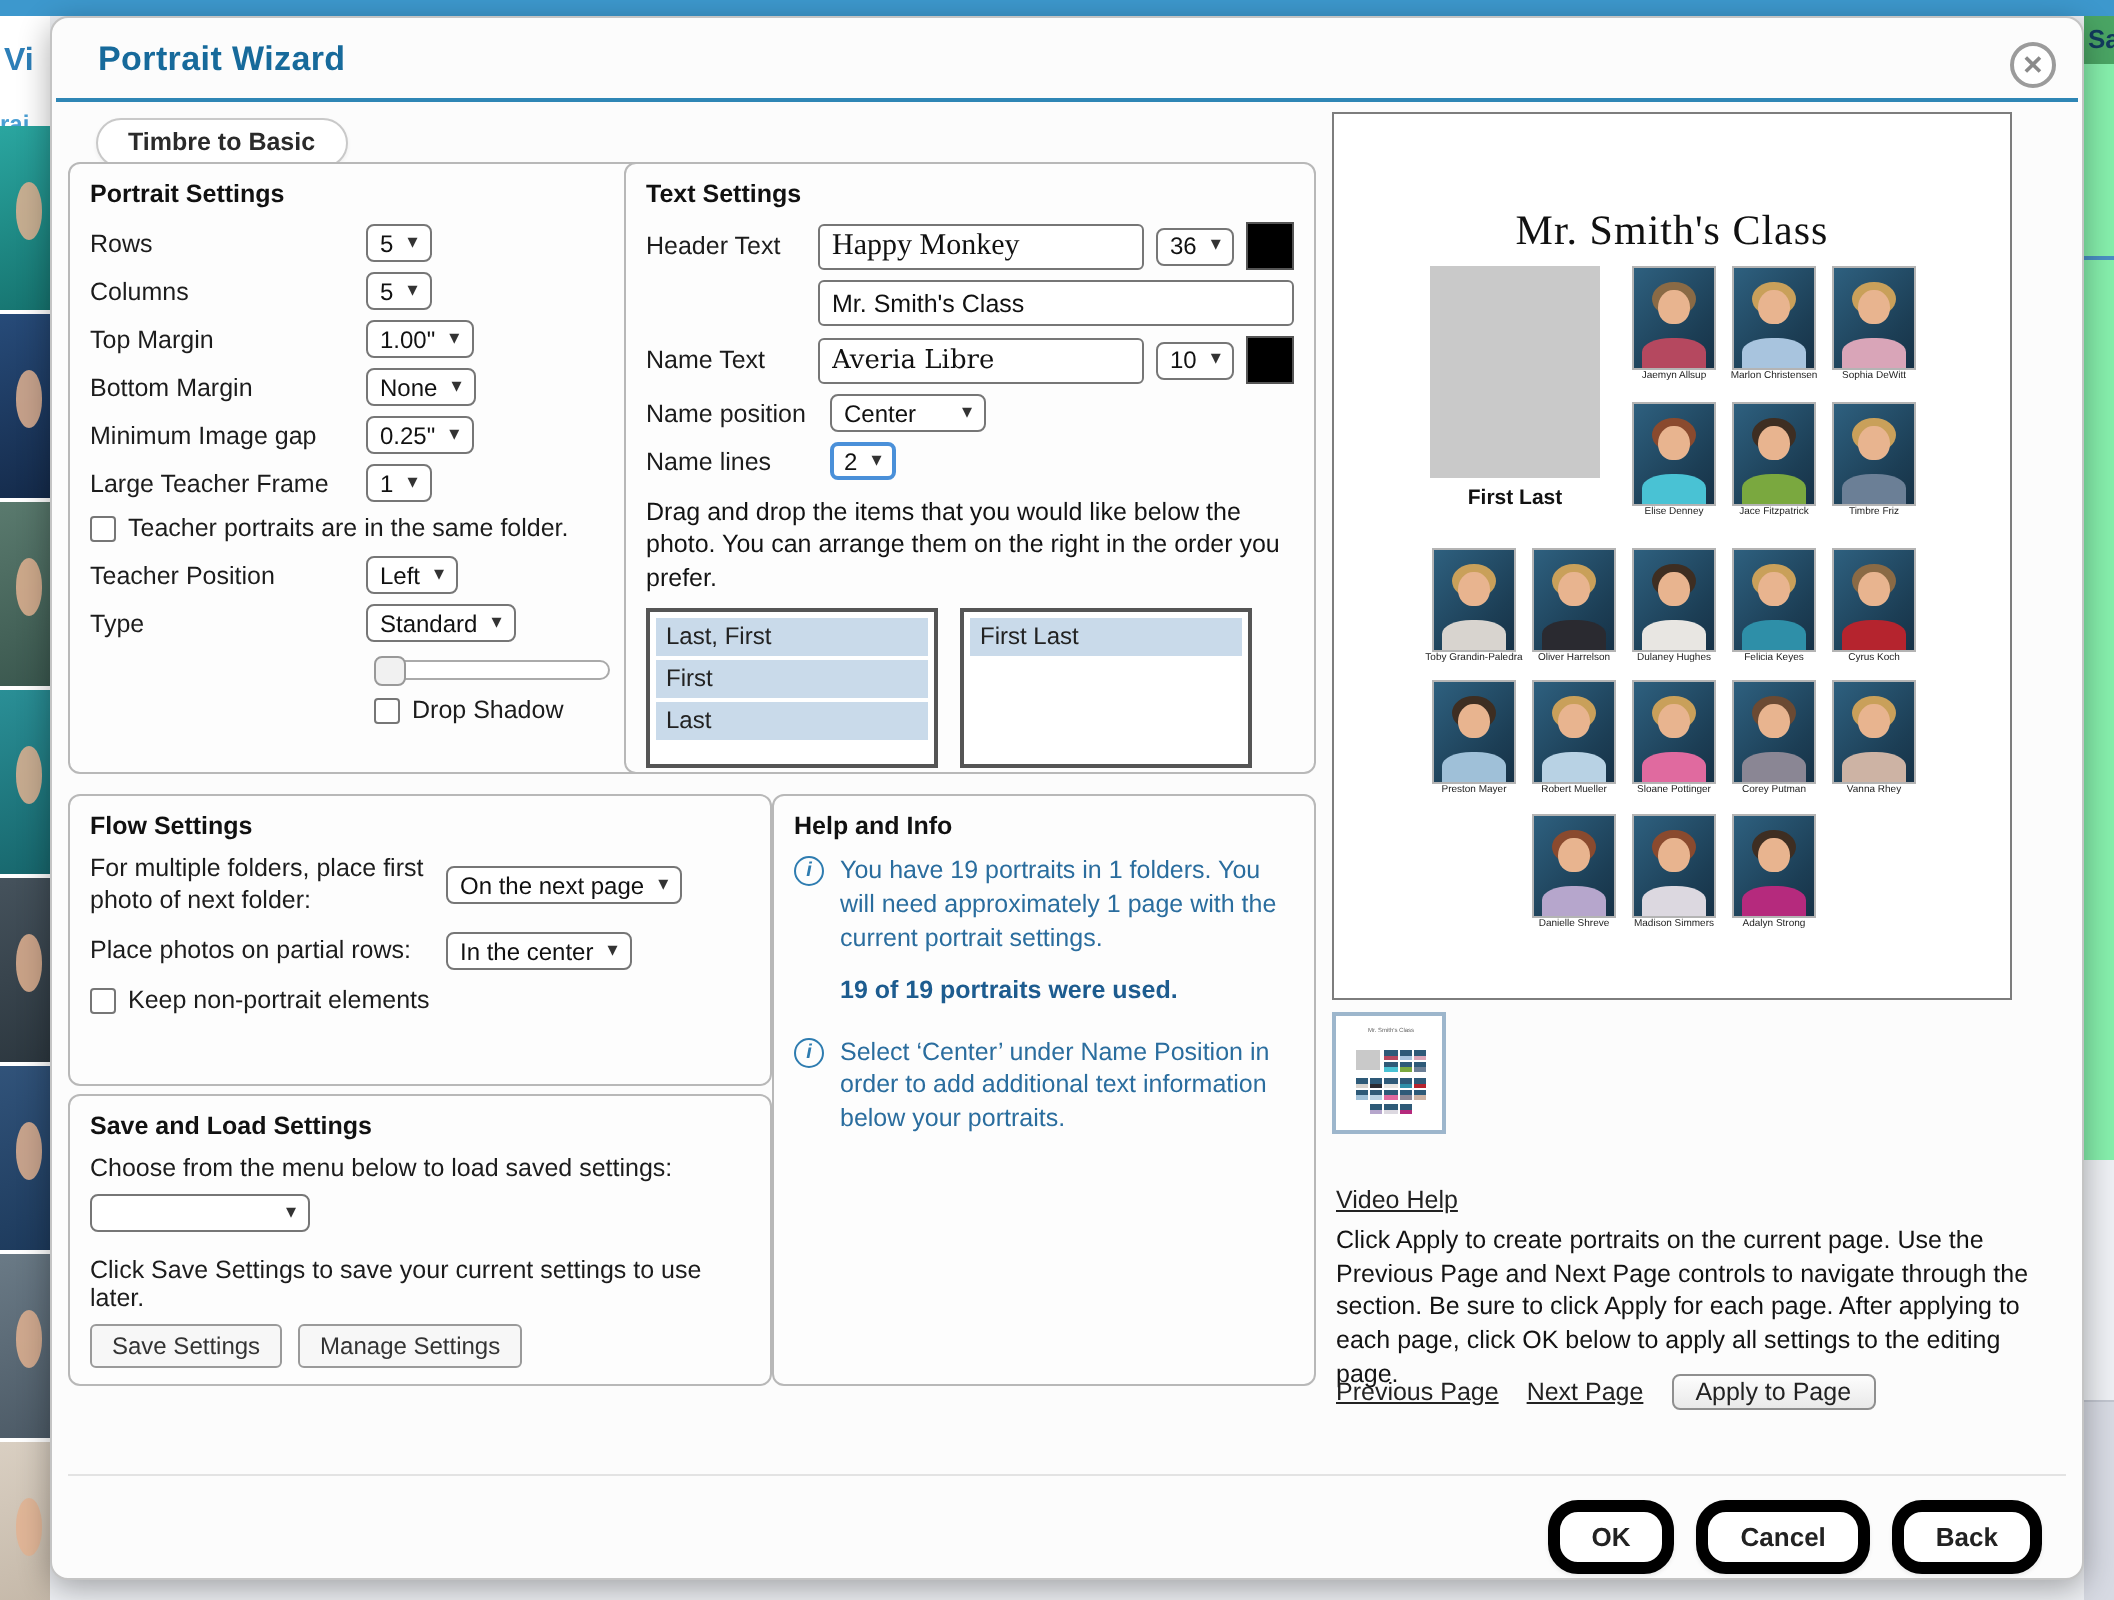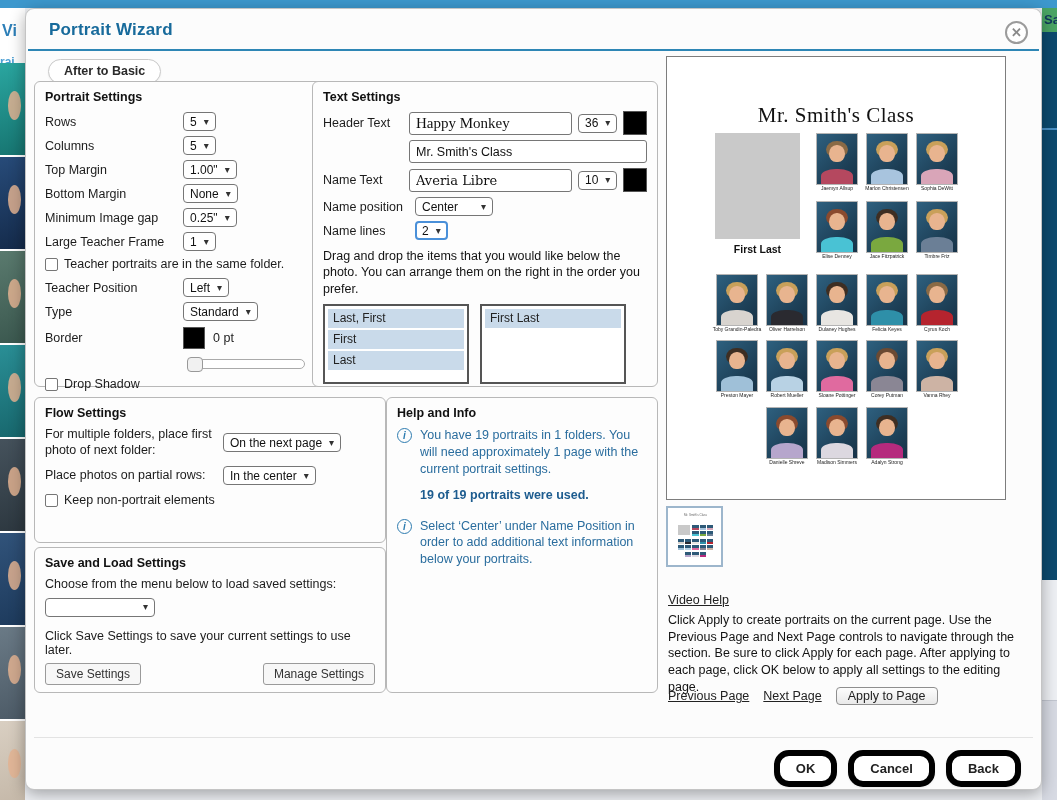--- a/index.html
+++ b/index.html
@@ -10,21 +10,21 @@
   }
   
   .topbar { position:absolute; left:0; top:0; width:1057px; height:8px; background:#3d98cd; z-index:2; }
   .left-strip { position:absolute; left:0; top:8px; width:25px; height:792px; background:#fff; z-index:1; }
   .frag { position:absolute; font-weight:bold; }
   .frag-vi { left:2px; top:14px; font-size:16px; color:#2d7fb8; }
   .frag-rai { left:0; top:47px; font-size:12px; color:#4a9fd4; }
   .frag-st { left:0; top:76px; font-size:12px; color:#4a5258; }
   .lphoto { position:absolute; left:0; width:25px; height:92px; }
   .lphoto::after { content:''; position:absolute; left:30%; top:30%; width:55%; height:32%; border-radius:50%; background:#e3b392; opacity:.85; }
-  .right-strip { position:absolute; right:0; top:8px; width:15px; height:572px; background:#0c4a6e; z-index:1; }
+  .right-strip { position:absolute; right:0; top:8px; width:15px; height:572px; background:#86efac; z-index:1; }
   .save-frag { position:absolute; right:0; top:0; width:15px; height:24px; background:#4aa564; color:#123a5e; font-weight:bold; font-size:13px; line-height:24px; padding-left:2px; overflow:hidden; }
   .rs-line { position:absolute; right:0; top:120px; width:15px; height:2px; background:#4a90c4; }
   .rs-low { position:absolute; right:0; top:692px; width:15px; height:100px; background:#d7dae3; border-top:1px solid #c2c6d0; }
   
   .dialog { position:absolute; left:25px; top:8px; width:1017px; height:782px; background:#fcfcfc;
     border:1px solid #c4c4c4; border-radius:9px; box-shadow:0 4px 16px rgba(0,0,0,.33); z-index:5; }
   .dlg-title { position:absolute; left:23px; top:11px; font-size:17px; font-weight:bold; color:#176a9b; letter-spacing:.2px; }
   .dlg-rule { position:absolute; left:2px; right:2px; top:40px; border-top:2px solid #2e86b5; }
   .close-btn { position:absolute; top:12px; right:13px; width:23px; height:23px; border:2px solid #9b9b9b; border-radius:50%;
     color:#8a8a8a; font-weight:bold; font-size:13px; line-height:19px; text-align:center; background:#fff; cursor:pointer; }
@@ -119,21 +119,21 @@
 <div class="right-strip">
   <div class="save-frag">Sa</div>
   <div class="rs-line"></div>
   <div class="rs-low"></div>
 </div>
 
 <div class="dialog">
   <div class="dlg-title">Portrait Wizard</div>
   <div class="close-btn">✕</div>
   <div class="dlg-rule"></div>
-  <div class="switch-btn">After to Basic</div>
+  <div class="switch-btn">Timbre to Basic</div>
 
   <div class="panel p-portrait">
     <h3>Portrait Settings</h3>
     <div id="ps-fields">
         <div class="frow">
           <span class="lbl">Rows</span>
           <span class="sel">
             <span>5</span>
             <span class="chev">▾</span>
           </span>
@@ -187,29 +187,24 @@
           </span>
         </div>
         <div class="frow">
           <span class="lbl">Type</span>
           <span class="sel">
             <span>Standard</span>
             <span class="chev">▾</span>
           </span>
         </div>
       </div>
-    <div class="frow" style="height:26px;">
-      <span class="lbl">Border</span>
-      <span class="swatch"></span>
-      <span style="font-size:12.5px; margin-left:8px;">0 pt</span>
-    </div>
     <div class="slider-track">
       <div class="slider-handle"></div>
     </div>
-    <div class="cbrow" style="">
+    <div class="cbrow" style="margin-left:142px;">
       <span class="cb"></span>
       <span>Drop Shadow</span>
     </div>
   </div>
 
   <div class="panel p-text">
     <h3>Text Settings</h3>
     <div class="trow">
       <span class="tlbl">Header Text</span>
       <input class="tinput font-happy" readonly="" value="Happy Monkey" style="">
@@ -284,21 +279,21 @@
   </div>
 
   <div class="panel p-save">
     <h3>Save and Load Settings</h3>
     <div class="sv-label">Choose from the menu below to load saved settings:</div>
     <span class="sel" style="width:110px; margin-bottom:8px;">
         <span>&nbsp;</span>
         <span class="chev">▾</span>
       </span>
     <div class="sv-label">Click Save Settings to save your current settings to use later.</div>
-    <div style="display:flex; gap:8px;justify-content:space-between;">
+    <div style="display:flex; gap:8px;">
       <button class="btn-sq">Save Settings</button>
       <button class="btn-sq">Manage Settings</button>
     </div>
   </div>
 
   <div class="panel p-help">
     <h3>Help and Info</h3>
     <div id="hi-items">
         <div class="hi-item">
           <span class="info-icon">i</span>

